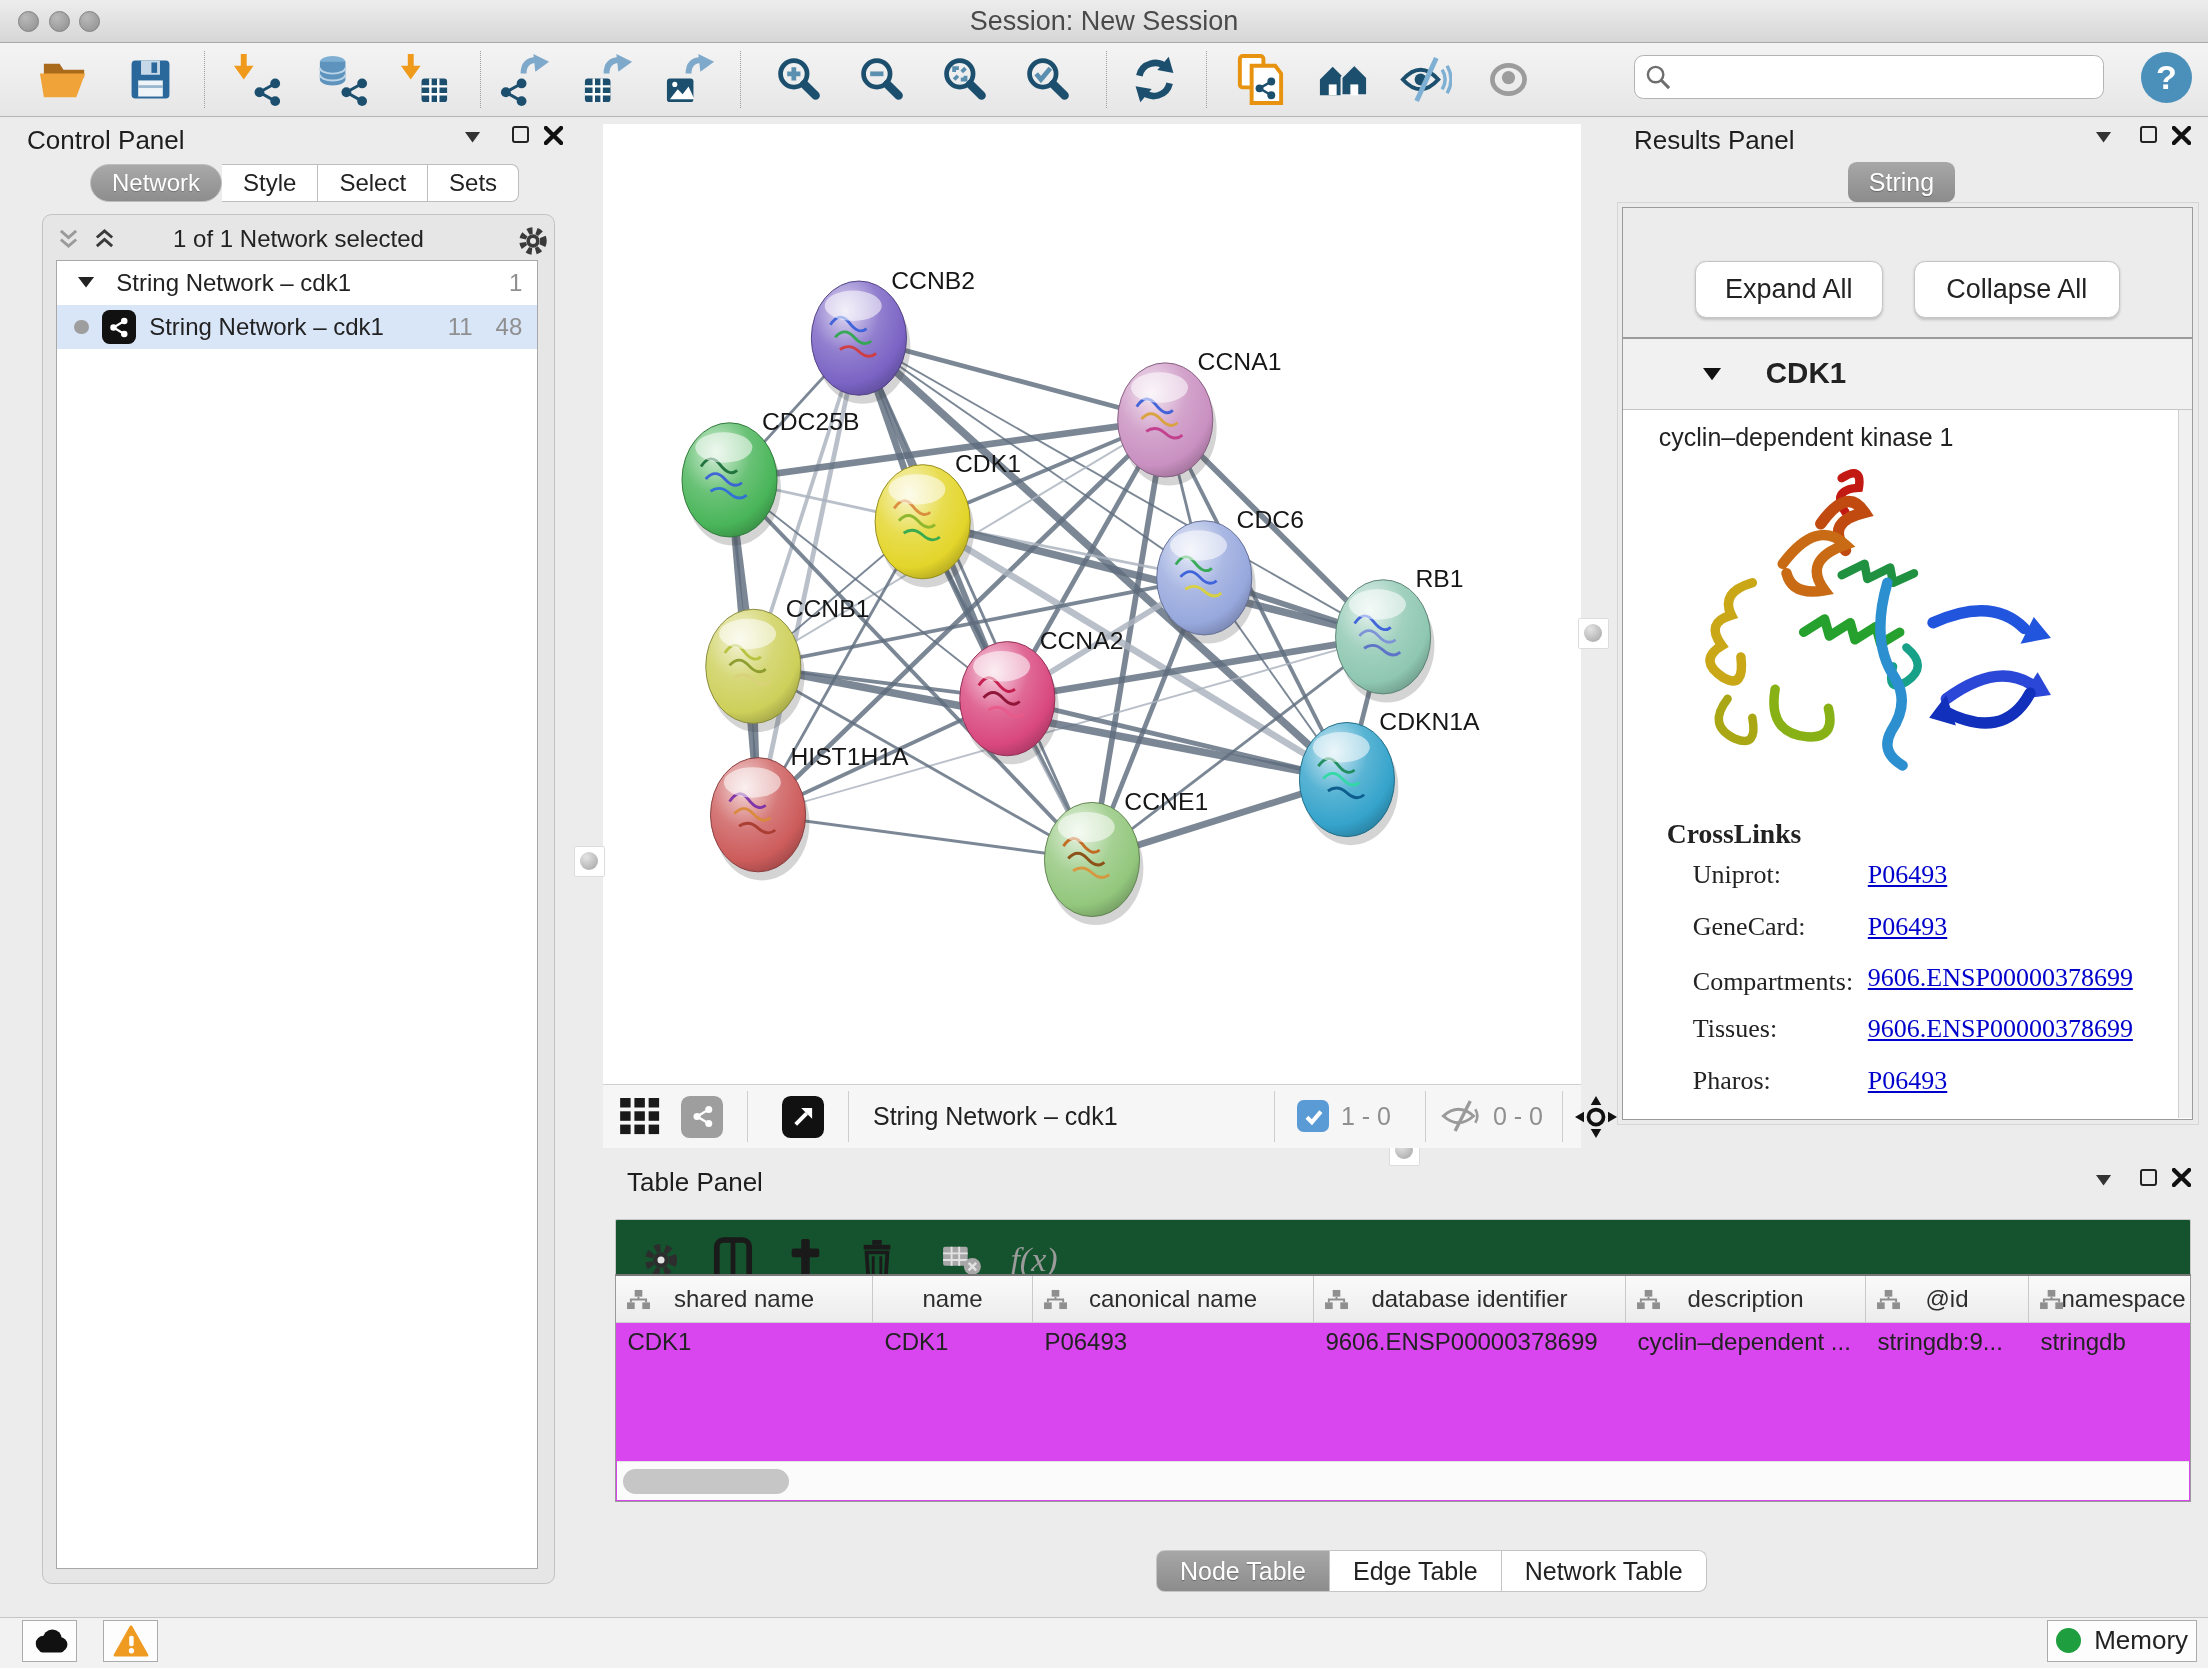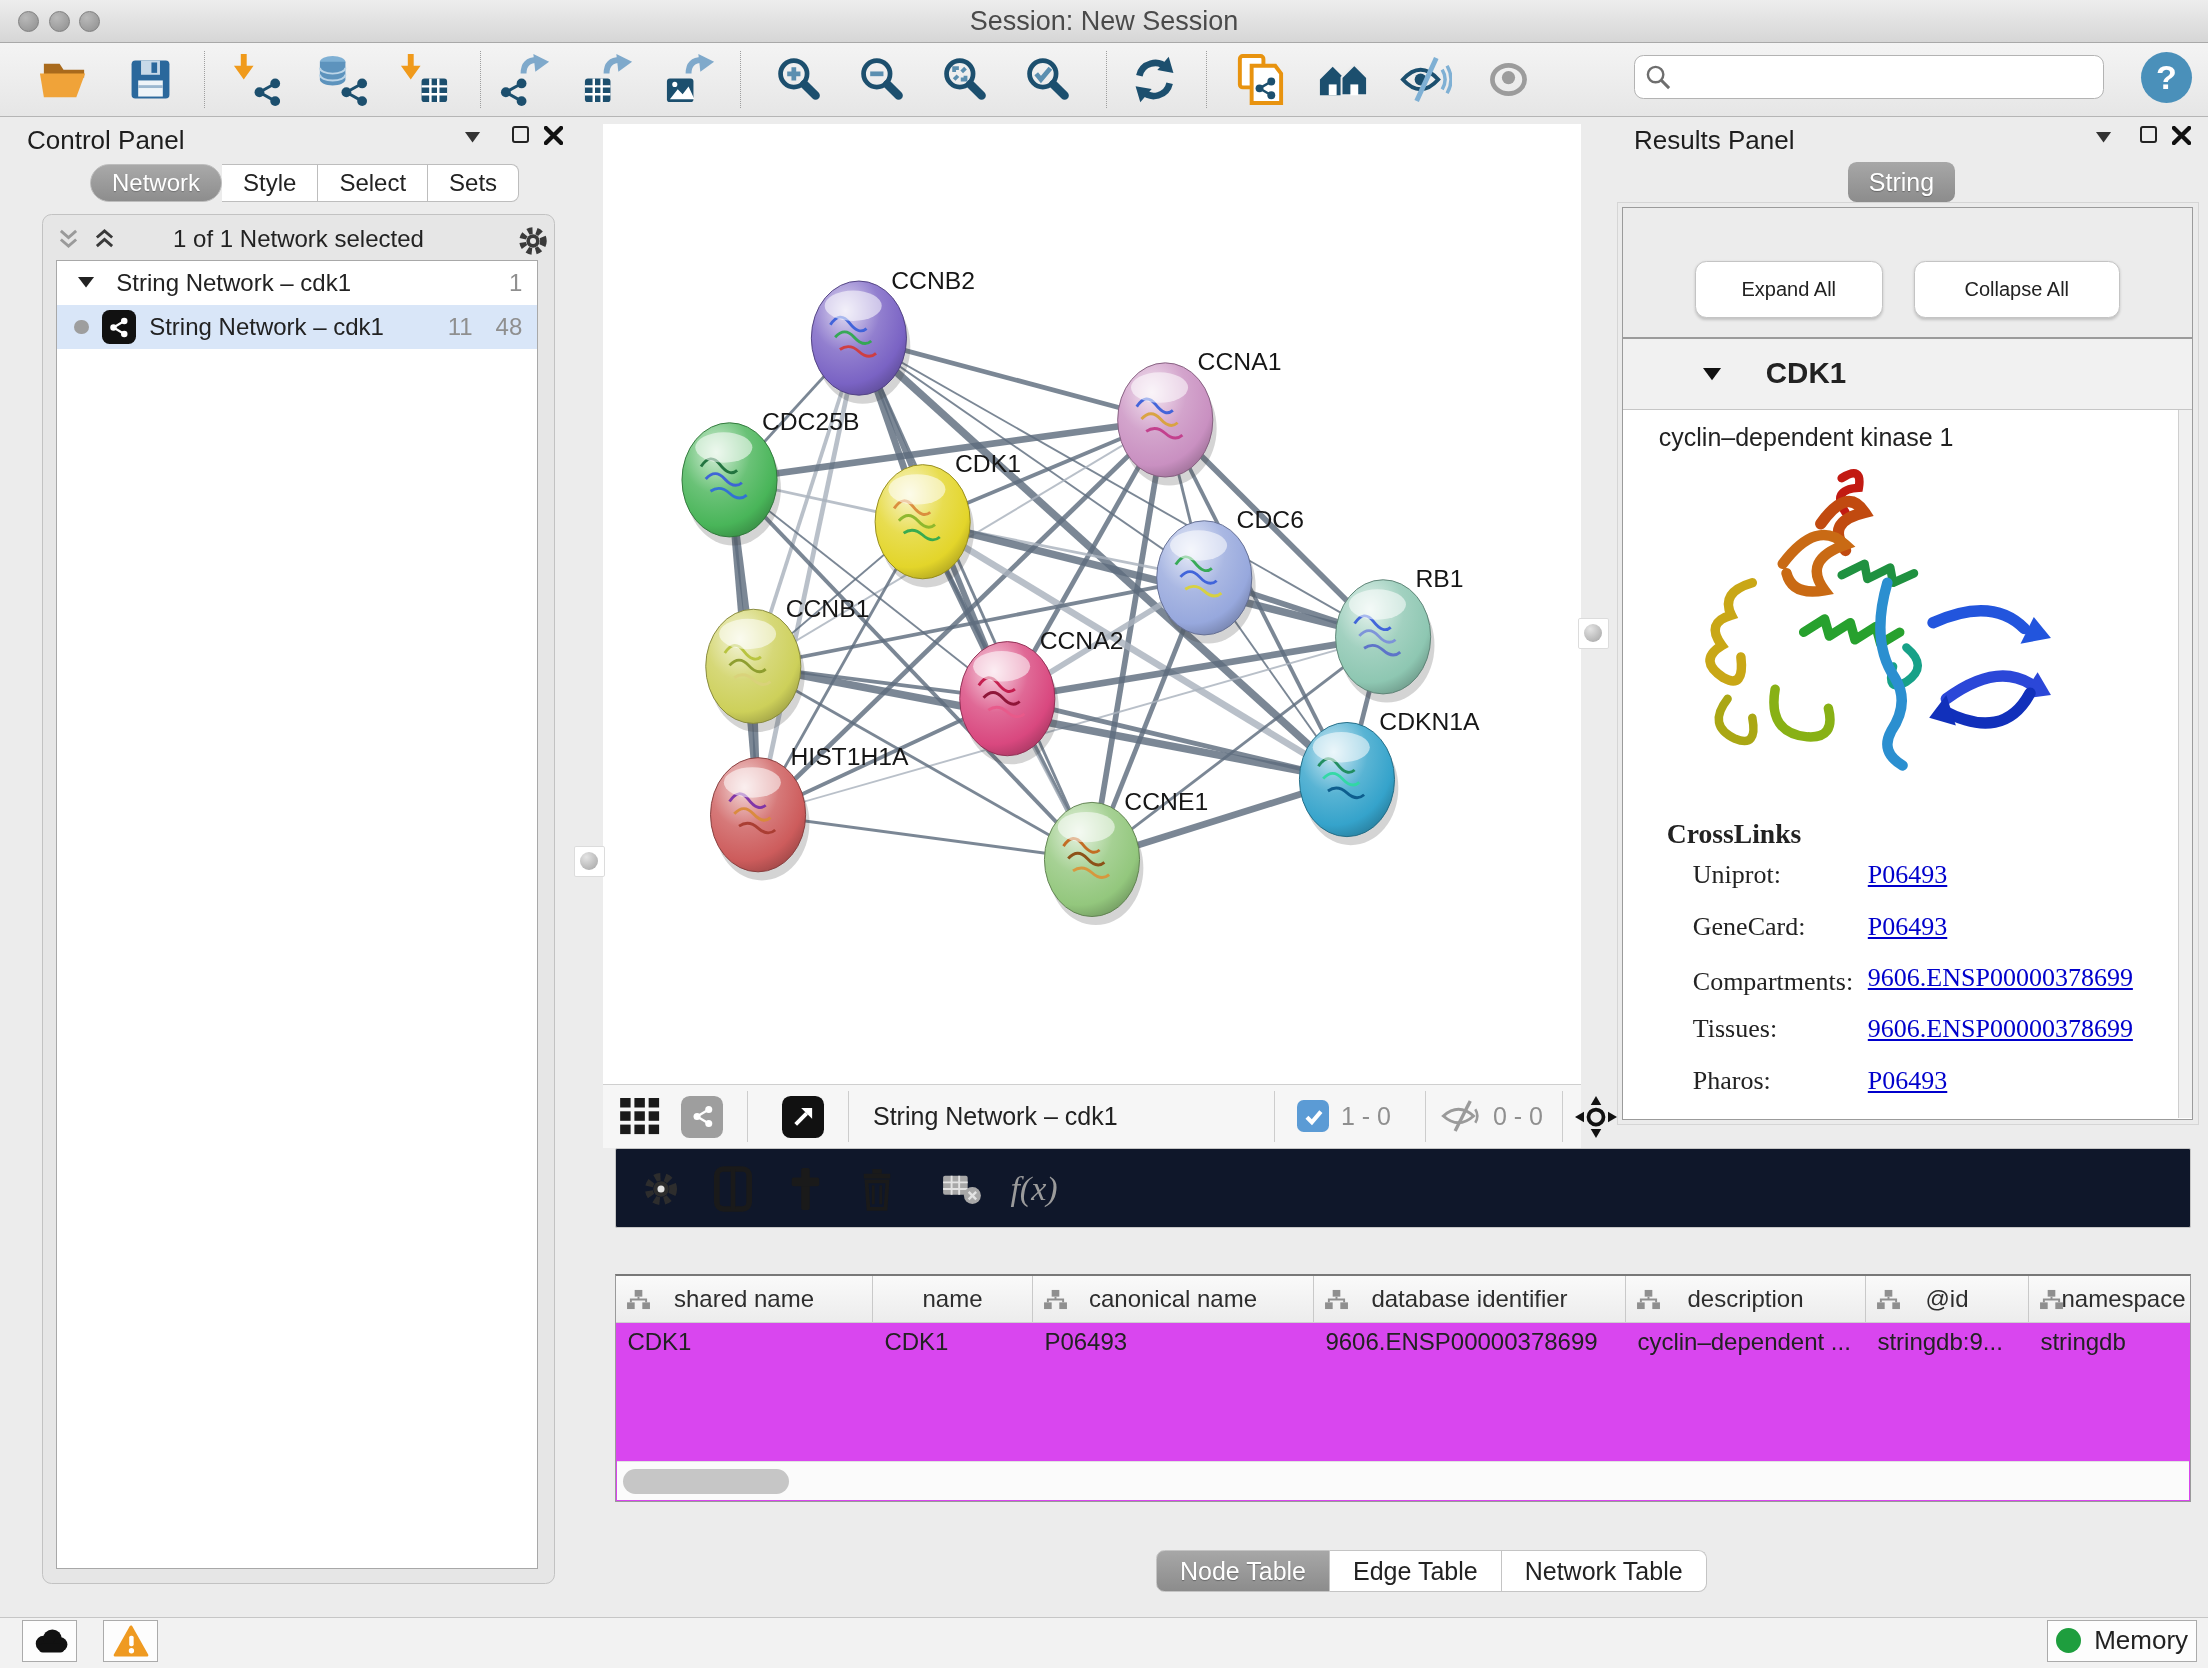--- a/index.html
+++ b/index.html
@@ -47,32 +47,32 @@
   .nlabel{font-family:"Liberation Sans",sans-serif;font-size:26px;fill:#161616;}
   .knob{position:absolute;width:28.5px;height:28.5px;background:#fff;border:1px solid #dcdcdc;border-radius:1.9px;
       display:flex;align-items:center;justify-content:center;}
   .knob::after{content:"";width:18px;height:18px;border-radius:50%;
       background:radial-gradient(circle at 35% 28%,#e4e4e4,#a2a2a2);}
   
   .rp-outer{position:absolute;left:1617px;top:202px;width:582px;height:923px;background:#ebebeb;
       border:1.9px groove #d5d5d5;box-sizing:border-box;}
   .rp-btnbox{position:absolute;left:3.8px;top:3.8px;width:569px;height:129px;border:1px solid #9b9b9b;background:#ececec;}
   .rp-btn{position:absolute;top:53px;height:55px;background:#fff;border:1px solid #c4c4c4;border-radius:11.4px;
-      font-size:20px;display:flex;align-items:center;justify-content:center;box-shadow:0 1.9px 2.9px rgba(0,0,0,.18);}
+      font-size:27px;display:flex;align-items:center;justify-content:center;box-shadow:0 1.9px 2.9px rgba(0,0,0,.18);}
   .rp-card{position:absolute;left:3.8px;top:135px;width:569px;height:780px;border:1px solid #9b9b9b;background:#fff;}
   .rp-cardhead{position:absolute;left:0;top:0;width:100%;height:70px;background:#f1f1f1;border-bottom:1px solid #c6c6c6;}
   .serif{font-family:"Liberation Serif",serif;}
   .xl-row{position:absolute;font-size:26px;font-family:"Liberation Serif",serif;}
   .xl-row a{color:#0000cc;text-decoration:underline;}
   .rp-scroll{position:absolute;right:0px;top:71px;width:12.4px;height:708px;background:#f0f0f0;border-left:1px solid #cfcfcf;}
   .stringtab{position:absolute;left:1848px;top:162px;width:107px;height:40px;border-radius:8.6px;
       background:linear-gradient(#a7a7a7,#8c8c8c);color:#fff;font-size:25px;display:flex;align-items:center;justify-content:center;
       text-shadow:0 1px 1px rgba(0,0,0,.3);}
   
-  .tp-toolbox{position:absolute;left:615px;top:1148px;width:1576px;height:80px;background:#0f172a;
+  .tp-toolbox{position:absolute;left:615px;top:1219px;width:1576px;height:80px;background:#14532d;
       border:1px solid #c6c6c6;border-radius:2px;box-sizing:border-box;}
   .tp-ibtn{position:absolute;top:15px;width:49px;height:49px;display:flex;align-items:center;justify-content:center;}
   .fx{font-family:"Liberation Serif",serif;font-style:italic;font-size:34px;color:#9b9b9b;}
   .tblbox{position:absolute;left:615px;top:1274px;width:1576px;height:228px;background:#d946ef;
       border:1px solid #9a9a9a;border-top:2.9px solid #787878;box-sizing:border-box;overflow:hidden;}
   .thead{display:flex;height:46px;background:linear-gradient(#fafafa,#ececec);border-bottom:1px solid #cfcfcf;}
   .th{display:flex;align-items:center;justify-content:center;gap:9.5px;font-size:24px;color:#2d2d2d;
       border-right:1px solid #c9c9c9;box-sizing:border-box;overflow:hidden;flex:none;position:relative;}
   .th .ticon{position:absolute;left:9.5px;}
   .trowt{display:flex;height:40px;}

